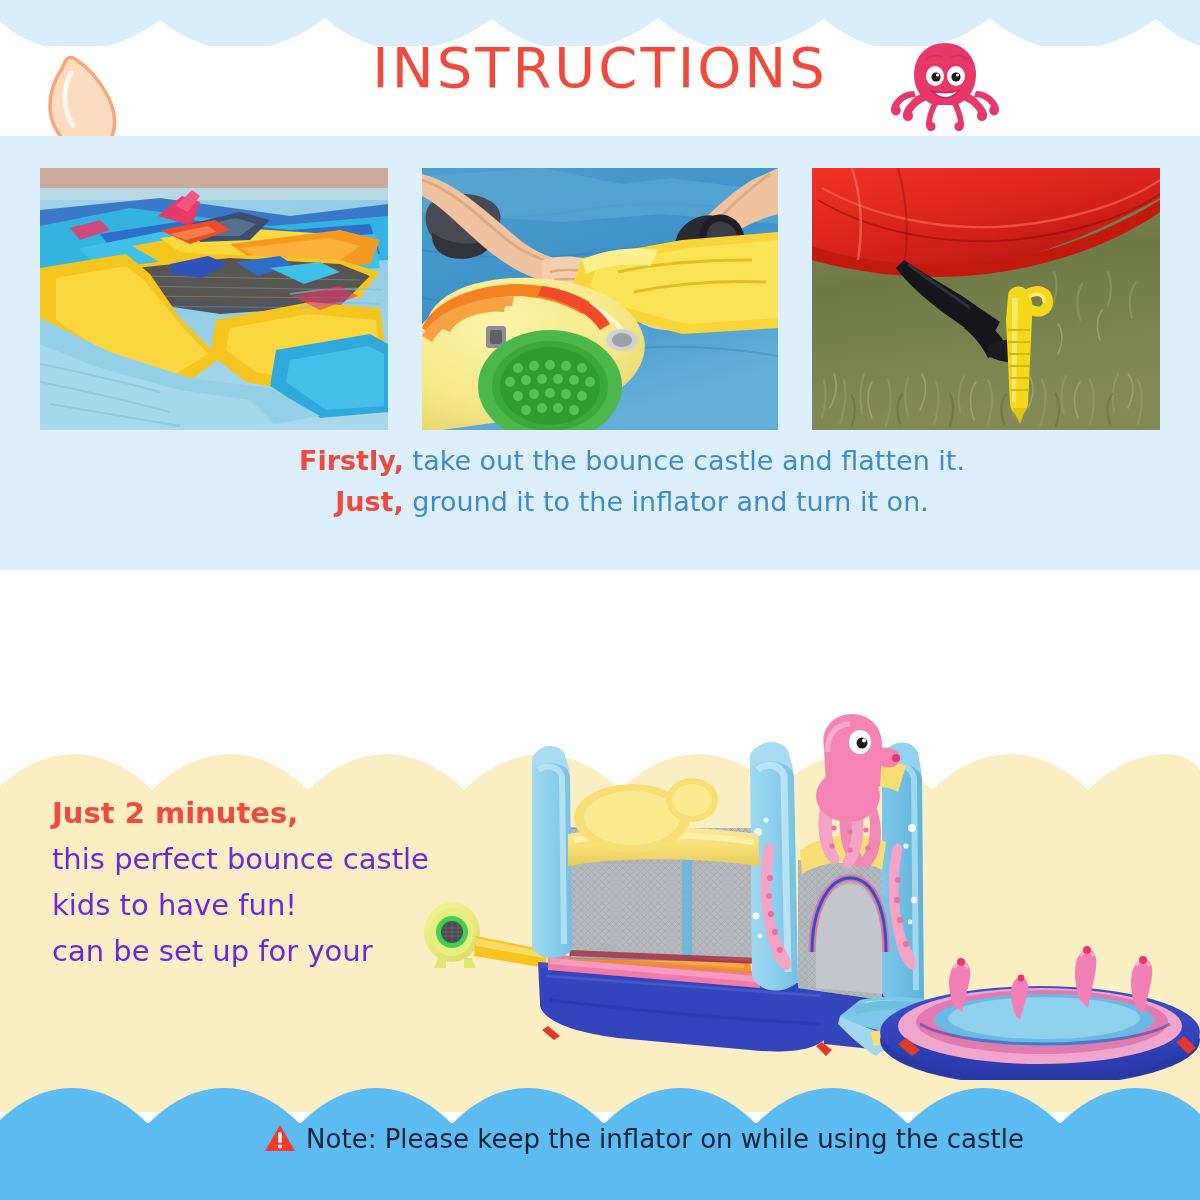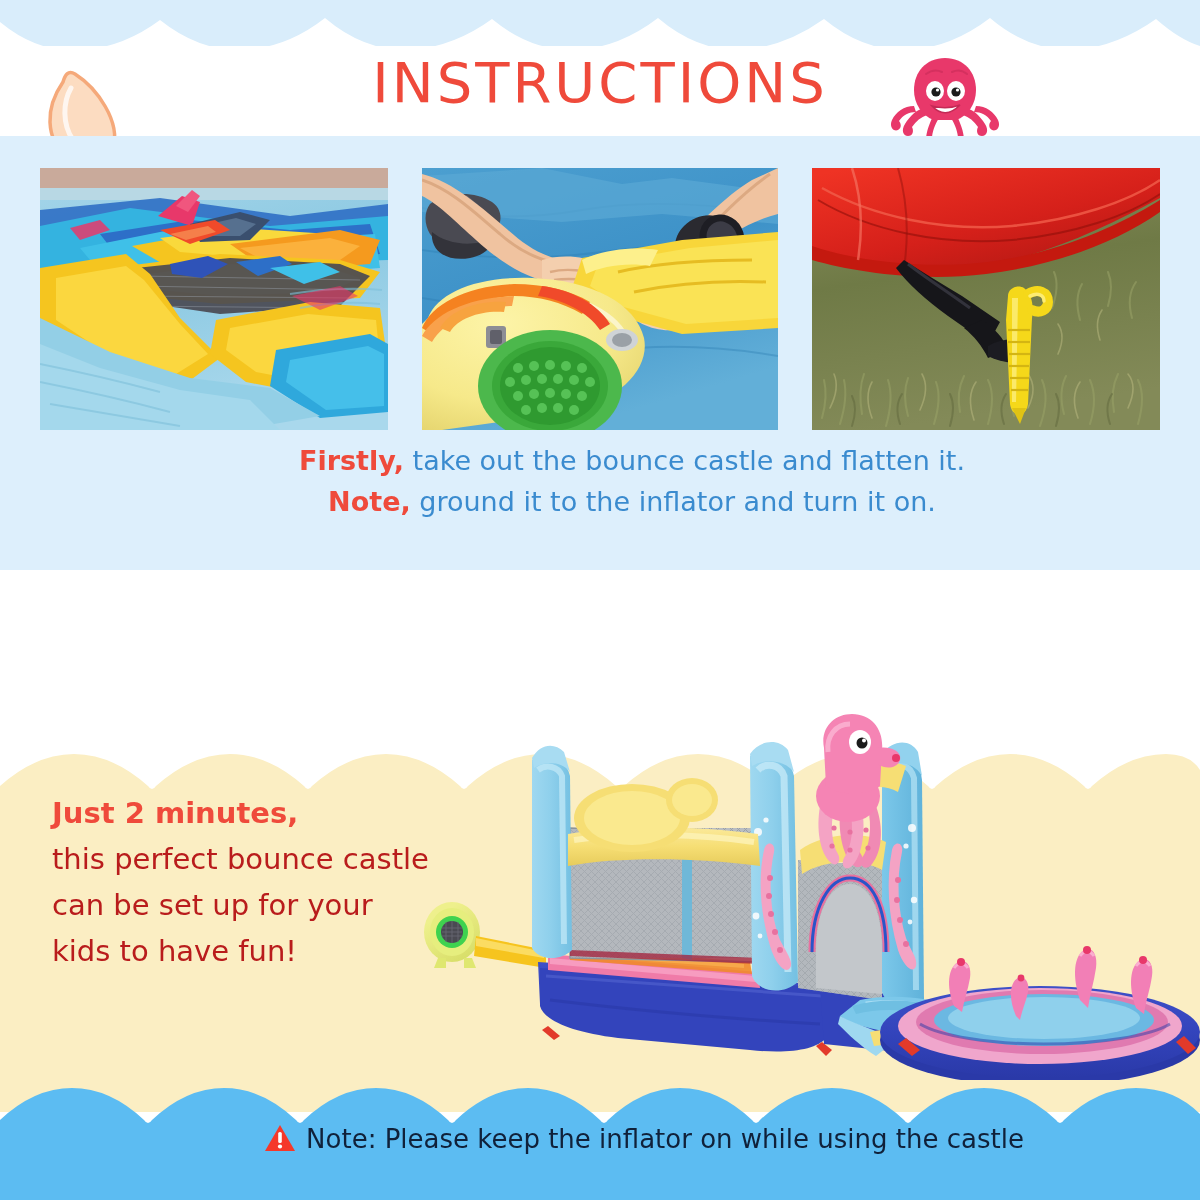--- a/index.html
+++ b/index.html
@@ -9,21 +9,21 @@
     background:#ffffff;
     overflow:hidden;
     position:relative;
   }
   .stage{position:relative;width:1200px;height:1200px;overflow:hidden;background:#fff;}
 
   
   .top-band{position:absolute;left:0;top:0;width:1200px;height:46px;background:#d9edfb;}
   .top-wave{position:absolute;left:0;top:0;width:1200px;height:60px;}
 
-  .header{position:absolute;left:0;top:28px;width:1200px;height:110px;}
+  .header{position:absolute;left:0;top:13px;width:1200px;height:110px;}
   .title{
     position:absolute;left:0;top:22px;width:1200px;text-align:center;
     font-family:"DejaVu Sans", sans-serif;
     font-size:56px;letter-spacing:3px;color:#ef4a3b;font-weight:400;
   }
   .octopus-mascot{position:absolute;left:890px;top:22px;width:110px;height:100px;}
   .petals{position:absolute;left:35px;top:32px;width:130px;height:150px;}
 
   
   .blue-panel{position:absolute;left:0;top:136px;width:1200px;height:434px;background:#ddeffc;}
@@ -43,21 +43,21 @@
   .step-kw{color:#ef4a3b;font-weight:700;}
 
   
   .white-gap{position:absolute;left:0;top:570px;width:1200px;height:190px;background:#fff;}
 
   
   .cream-section{position:absolute;left:0;top:752px;width:1200px;height:360px;}
   .cream-wave{position:absolute;left:0;top:0;width:1200px;height:360px;}
 
   .blurb{position:absolute;left:52px;top:790px;width:430px;}
-  .blurb-line{font-size:29px;color:#b91c1c;line-height:46px;white-space:nowrap;}
+  .blurb-line{font-size:29px;color:#6d28d9;line-height:46px;white-space:nowrap;}
   .blurb-line.red{color:#ef4a3b;font-weight:700;}
 
   .product{position:absolute;left:420px;top:700px;width:780px;height:380px;}
   .product svg{display:block;width:100%;height:100%;}
 
   
   .bottom-band{position:absolute;left:0;top:1084px;width:1200px;height:116px;}
   .bottom-wave{position:absolute;left:0;top:0;width:1200px;height:116px;}
 
   .note{
@@ -353,37 +353,37 @@
         <path d="M200,240 L214,240 L208,256 Z" fill="#e0c314"></path>
       </svg>
     </div>
   </div>
 
   <div class="steps">
     <div class="step-line">
       <span class="step-kw">Firstly,</span><span> take out the bounce castle and flatten it.</span>
     </div>
     <div class="step-line">
-      <span class="step-kw">Note,</span><span> ground it to the inflator and turn it on.</span>
+      <span class="step-kw">Just,</span><span> ground it to the inflator and turn it on.</span>
     </div>
   </div>
 
   <div class="white-gap"></div>
 
   <div class="cream-section">
     <svg class="cream-wave" viewBox="0 0 1200 360" preserveAspectRatio="none">
       <path d="M0,34 Q36,2 74,2 Q112,2 148,34 Q152,40 156,34 Q192,2 230,2 Q268,2 304,34 Q308,40 312,34 Q348,2 386,2 Q424,2 460,34 Q464,40 468,34 Q504,2 542,2 Q580,2 616,34 Q620,40 624,34 Q660,2 698,2 Q736,2 772,34 Q776,40 780,34 Q816,2 854,2 Q892,2 928,34 Q932,40 936,34 Q972,2 1010,2 Q1048,2 1084,34 Q1088,40 1092,34 Q1128,2 1166,2 Q1190,2 1200,18 L1200,360 L0,360 Z" fill="#fbeec3"></path>
     </svg>
   </div>
 
   <div class="blurb">
     <div class="blurb-line red">Just 2 minutes,</div>
     <div class="blurb-line">this perfect bounce castle</div>
+    <div class="blurb-line">kids to have fun!</div>
     <div class="blurb-line">can be set up for your</div>
-    <div class="blurb-line">kids to have fun!</div>
   </div>
 
   <div class="product">
     <svg viewBox="0 0 780 380" preserveAspectRatio="none">
       <defs>
         <linearGradient id="lightblue" x1="0" y1="0" x2="1" y2="0">
           <stop offset="0" stop-color="#9fd8f0"></stop>
             <stop offset="0.45" stop-color="#8fd0ec"></stop>
             <stop offset="1" stop-color="#74c0e2"></stop>
         </linearGradient>

